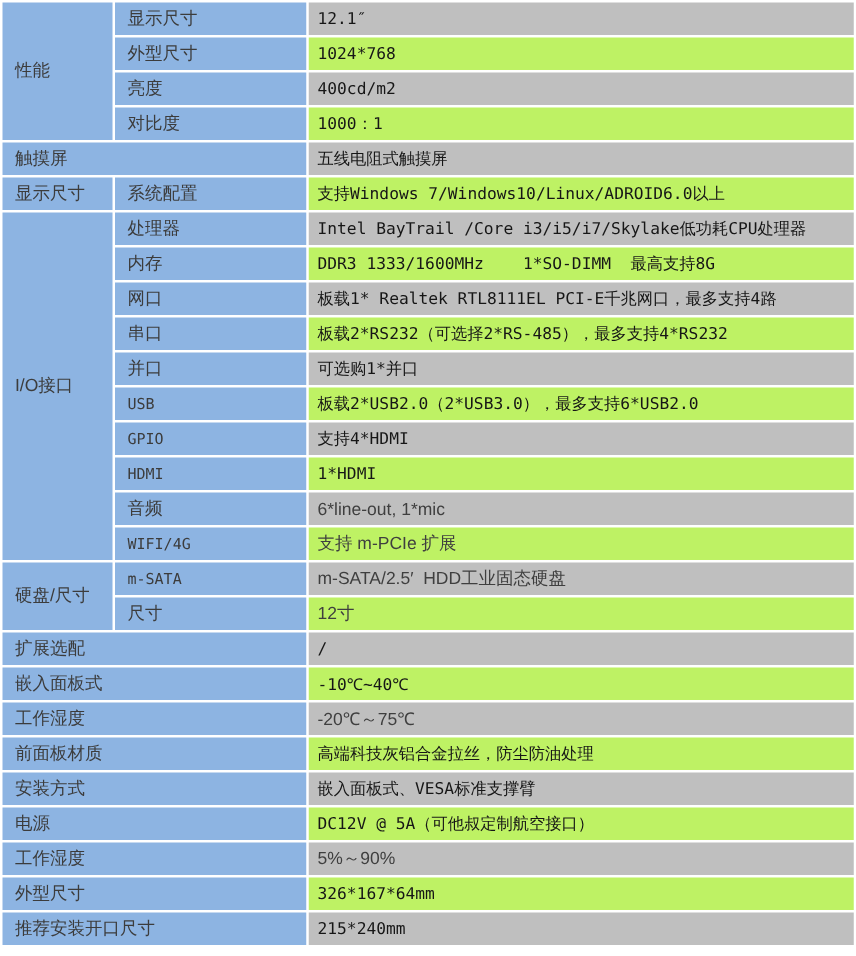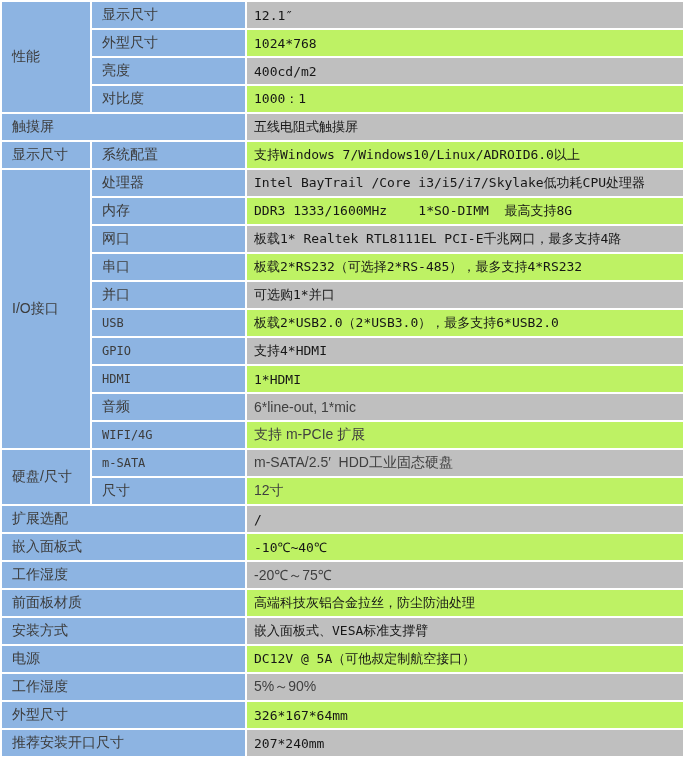--- a/index.html
+++ b/index.html
@@ -166,17 +166,17 @@
         <tr>
           <td class="cat" rowspan="1" colspan="2">工作湿度</td>
           <td class="val shade-gray alt">5%～90%</td>
         </tr>
         <tr>
           <td class="cat" rowspan="1" colspan="2">外型尺寸</td>
           <td class="val shade-white">326*167*64mm</td>
         </tr>
         <tr>
           <td class="cat" rowspan="1" colspan="2">推荐安装开口尺寸</td>
-          <td class="val shade-gray">207*240mm</td>
+          <td class="val shade-gray">215*240mm</td>
         </tr>
       </tbody>
   </table>
 </div>
 
 </body></html>

